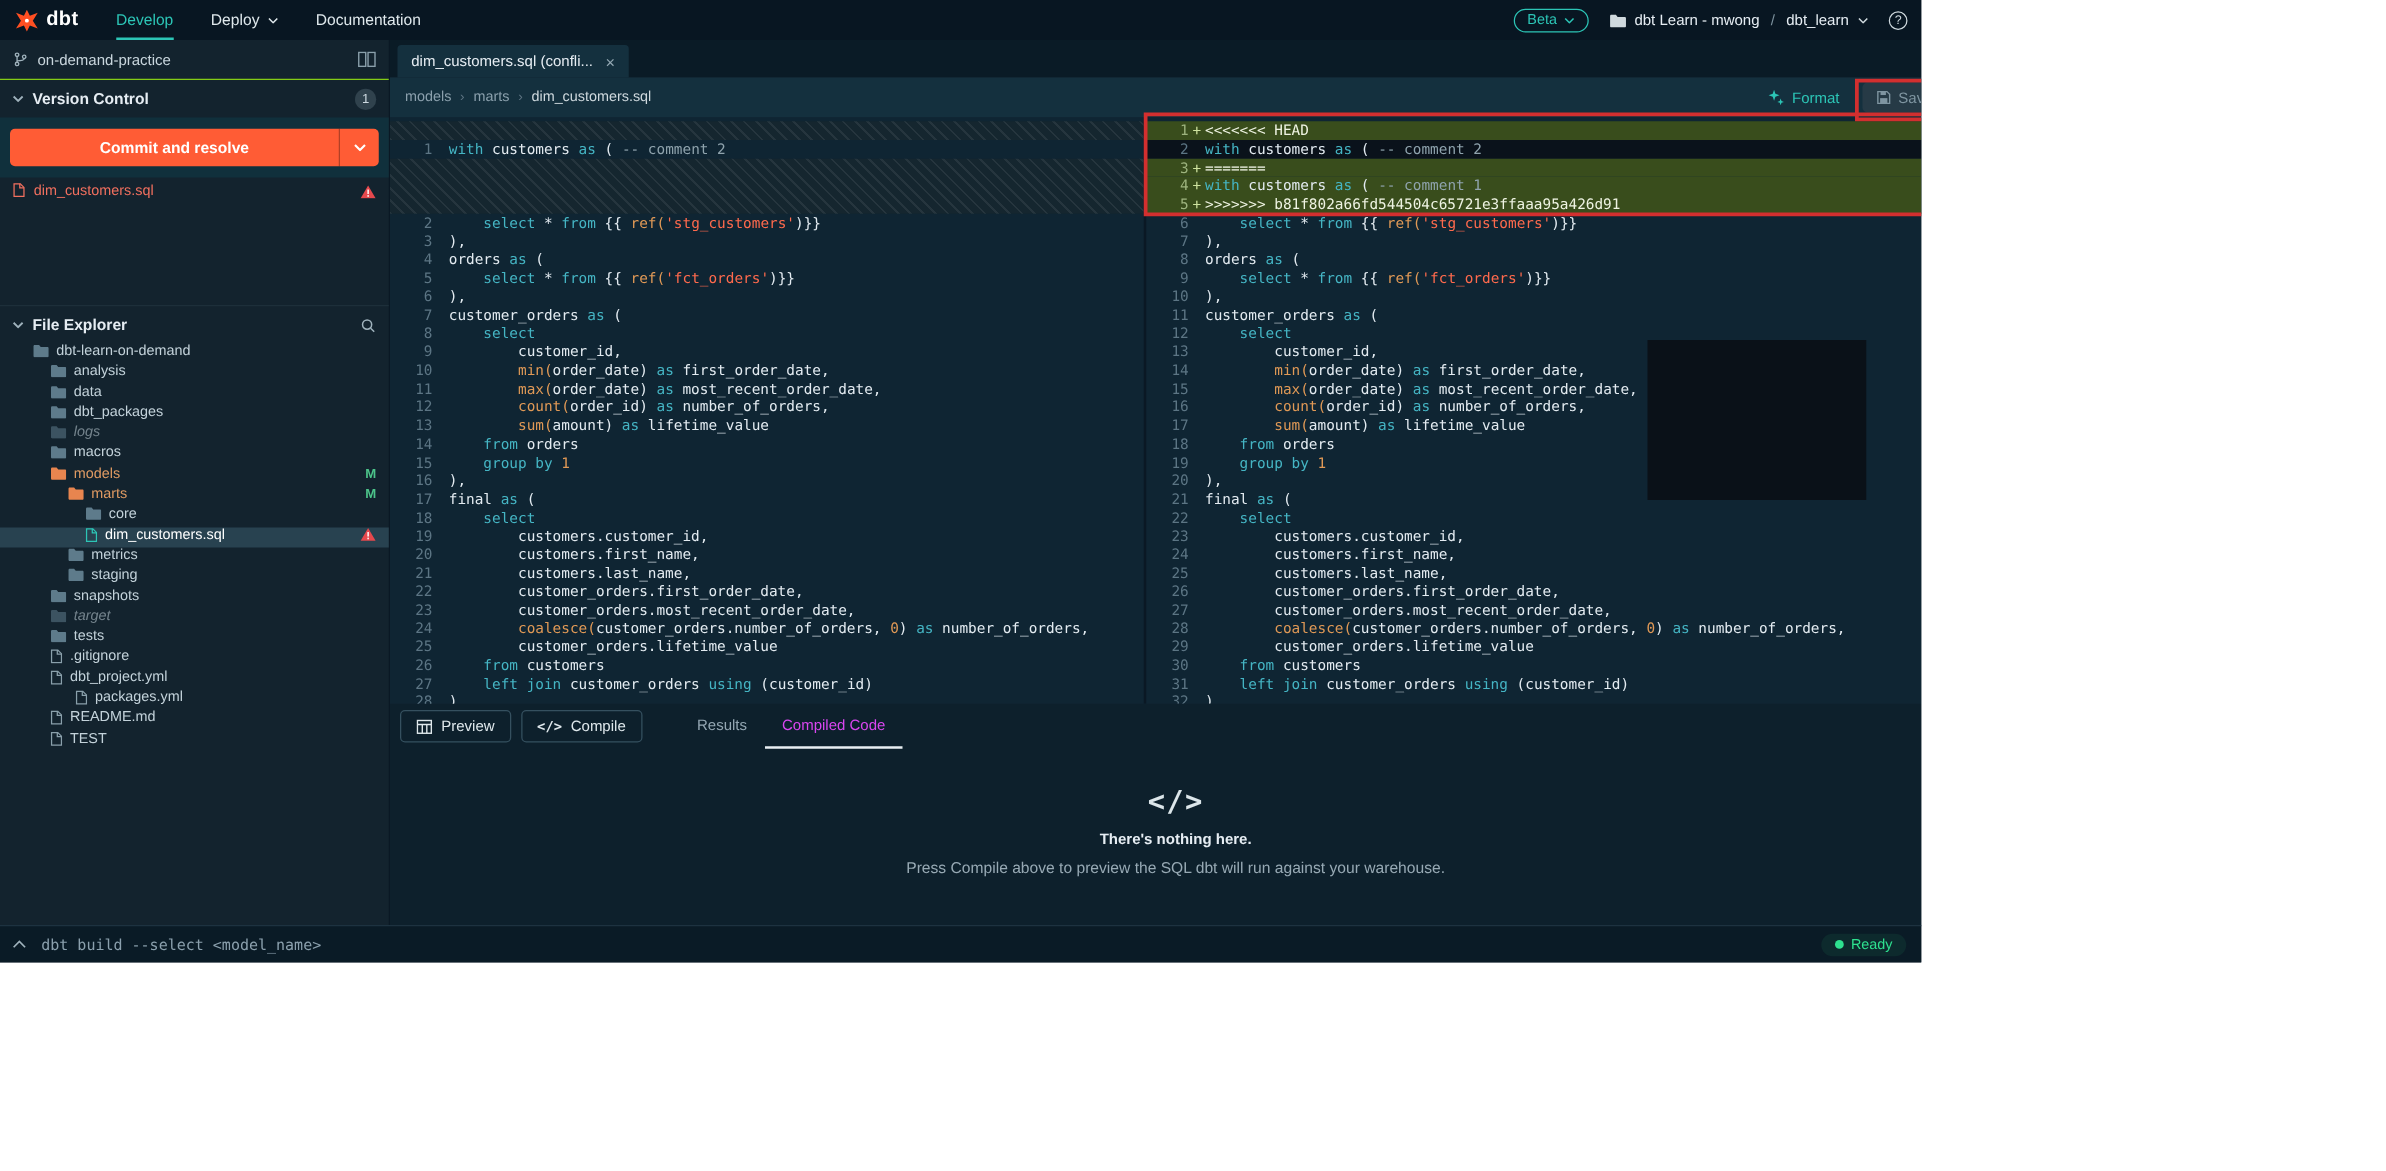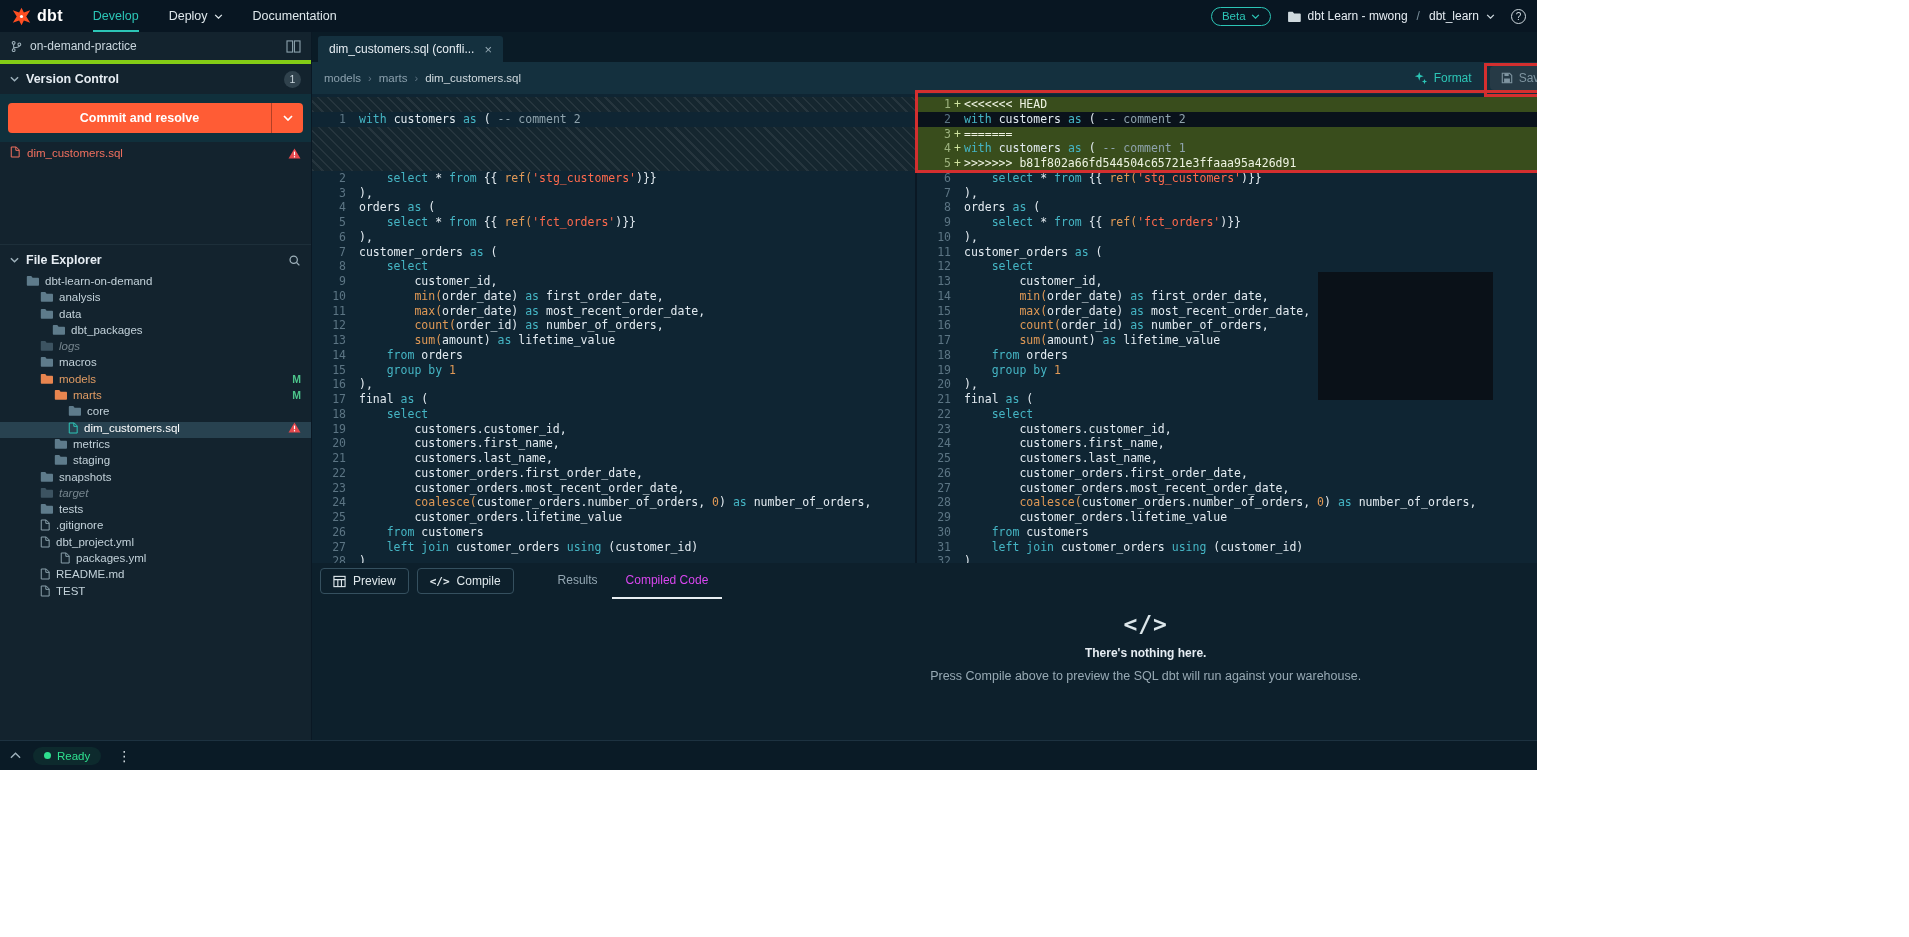--- a/index.html
+++ b/index.html
@@ -20,21 +20,21 @@
   .acct-sep{color:#7d929e;margin:0 2px}
   .help-circle{width:15px;height:15px;border:1.4px solid #cfd9de;border-radius:50%;font-size:10px;display:flex;align-items:center;justify-content:center;color:#cfd9de;cursor:pointer}
   .gear{display:flex;align-items:center;cursor:pointer}
 
   
   .main{display:flex;height:708px}
   .sidebar{width:312px;background:#13232e;border-right:1px solid #0a1824;display:flex;flex-direction:column;flex:none}
   .editor-col{flex:1;display:flex;flex-direction:column;min-width:0}
 
   
-  .branch-row{height:32px;display:flex;align-items:center;padding:0 10px;border-bottom:4px solid #84cc16;color:#c9d6dd;font-size:12px;gap:7px;flex:none}
+  .branch-row{height:32px;display:flex;align-items:center;padding:0 10px;border-bottom:1px solid #84cc16;color:#c9d6dd;font-size:12px;gap:7px;flex:none}
   .panel-icons{margin-left:auto;display:flex;gap:6px;cursor:pointer}
   .sec-head{height:30px;display:flex;align-items:center;gap:7px;padding:0 10px;font-size:12.5px;font-weight:bold;color:#e6edf3;cursor:pointer;flex:none}
   .vc-badge{margin-left:auto;width:17px;height:17px;border-radius:50%;background:#30424d;color:#cdd9e0;font-size:10.5px;font-weight:normal;display:flex;align-items:center;justify-content:center}
   .commit-area{background:#10303c;padding:9px 8px;flex:none}
   .commit-btn{width:100%;height:30px;background:#ff5c35;border:none;border-radius:4px;color:#fff;font-weight:bold;font-size:12.5px;display:flex;align-items:stretch;cursor:pointer;font-family:inherit;padding:0}
   .commit-main{flex:1;display:flex;align-items:center;justify-content:center}
   .commit-caret{width:32px;display:flex;align-items:center;justify-content:center;border-left:1px solid rgba(0,0,0,.3)}
   .changes-label{font-size:11px;color:#8aa0ab;padding:12px 10px 6px}
   .chg-row{height:22px;display:flex;align-items:center;gap:7px;padding:0 10px;font-size:11.5px;color:#f2705f;cursor:pointer}
   .chg-name{color:#f2705f}
@@ -83,21 +83,21 @@
   .tk-d{color:#e3ebf1}
   .tk-kw{color:#45b5c4}
   .tk-fn{color:#e09956}
   .tk-str{color:#ff6a4d}
   .tk-num{color:#e09956}
   .tk-cmt{color:#8fa3ad}
   .tk-mk{color:#eef3e2}
   .dark-overlay{position:absolute;left:1006px;top:178px;width:175px;height:128px;background:rgba(10,15,20,.88)}
 
   
-  .bottom-panel{height:177px;background:#0d202c;display:flex;flex-direction:row;flex:none}
+  .bottom-panel{height:177px;background:#0d202c;display:flex;flex-direction:column;flex:none}
   .bp-toolbar{height:36px;display:flex;align-items:stretch;padding-left:8px;gap:8px;flex:none}
   .bp-btn{align-self:center;height:26px;display:flex;align-items:center;gap:7px;border:1px solid #35505f;border-radius:4px;background:transparent;color:#dfe8ec;font-size:12px;padding:0 12px;cursor:pointer;font-family:inherit}
   .compile-glyph{font-family:"DejaVu Sans Mono",monospace;font-size:11px;font-weight:bold;color:#dfe8ec}
   .bp-tabs{display:flex;margin-left:22px}
   .bp-tab{display:flex;align-items:center;padding:0 14px;font-size:12px;color:#94a7b3;cursor:pointer;border-bottom:2px solid transparent}
   .bp-tab.active{color:#d946ef;border-bottom-color:#e8eef2}
   .bp-empty{flex:1;display:flex;flex-direction:column;align-items:center;justify-content:center;gap:9px;padding-bottom:10px}
   .empty-icon{font-family:"DejaVu Sans Mono",monospace;font-size:23px;font-weight:bold;color:#dce6ea;letter-spacing:1px}
   .empty-title{font-size:12px;font-weight:bold;color:#e6edf3}
   .empty-sub{font-size:12.5px;color:#97a9b4}
@@ -257,21 +257,21 @@
                 <span class="t-label">analysis</span>
               </div>
               <div class="tree-row" style="padding-left:40px">
                 <span class="t-ic">
                   <svg width="13" height="11" viewBox="0 0 16 13">
                     <path d="M1 2.2C1 1.5 1.6 1 2.3 1h4.2l1.6 2h6.6c.7 0 1.3.5 1.3 1.2v7.6c0 .7-.6 1.2-1.3 1.2H2.3C1.6 13 1 12.5 1 11.8z" fill="#5e7b8b"></path>
                   </svg>
                 </span>
                 <span class="t-label">data</span>
               </div>
-              <div class="tree-row" style="padding-left:52px">
+              <div class="tree-row" style="padding-left:40px">
                 <span class="t-ic">
                   <svg width="13" height="11" viewBox="0 0 16 13">
                     <path d="M1 2.2C1 1.5 1.6 1 2.3 1h4.2l1.6 2h6.6c.7 0 1.3.5 1.3 1.2v7.6c0 .7-.6 1.2-1.3 1.2H2.3C1.6 13 1 12.5 1 11.8z" fill="#5e7b8b"></path>
                   </svg>
                 </span>
                 <span class="t-label">dbt_packages</span>
               </div>
               <div class="tree-row dim" style="padding-left:40px">
                 <span class="t-ic">
                   <svg width="13" height="11" viewBox="0 0 16 13">
@@ -552,20 +552,21 @@
           <span class="empty-sub">Press Compile above to preview the SQL dbt will run against your warehouse.</span>
         </div>
       </div>
     </section>
   </div>
 
   <div class="cmdbar">
     <svg width="11" height="7" viewBox="0 0 12 7">
           <path d="M1 6l5-5 5 5" stroke="#9fb2bc" stroke-width="1.5" fill="none"></path>
         </svg>
+    <span class="cmd-text">dbt build --select &lt;model_name&gt;</span>
     <span class="ready-pill">
       <span class="ready-dot"></span>
       <span>Ready</span>
     </span>
     <span class="kebab">⋮</span>
   </div>
 
   <div class="anno" id="anno-save"></div>
   <div class="anno" id="anno-conflict"></div>
 </div>

